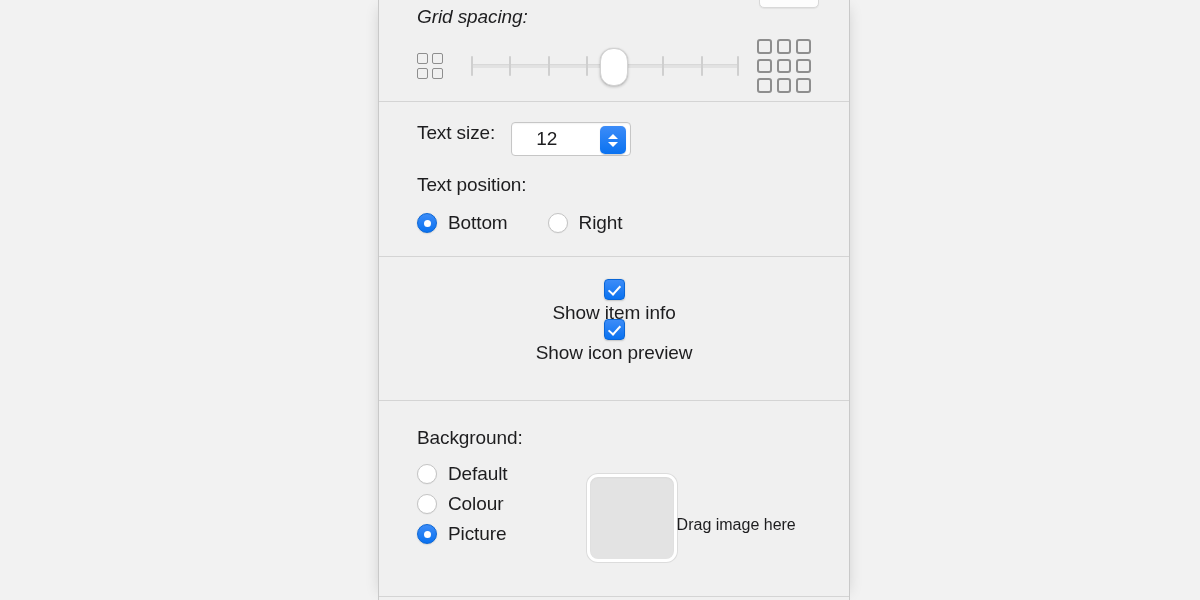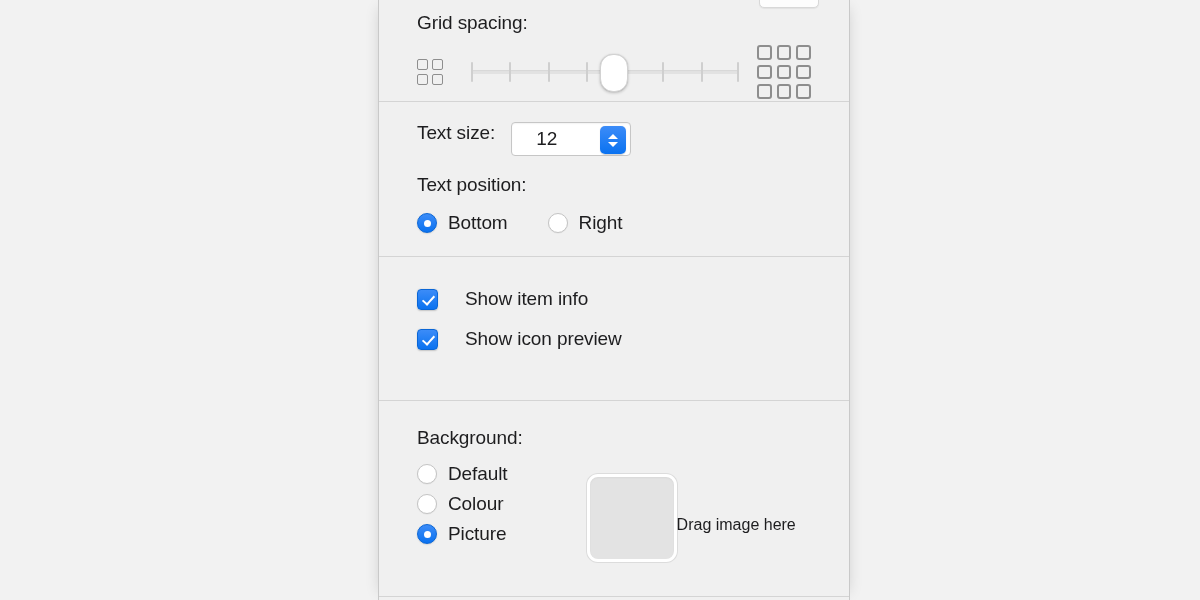--- a/index.html
+++ b/index.html
@@ -62,21 +62,22 @@
   .label-text {
     font-size: 19px;
     color: #1d1d1f;
     letter-spacing: -0.1px;
     white-space: nowrap;
   }
 
   
   #section-grid-spacing {
     height: 101px;
-    padding-top: 12px;
+    padding-top: 6px;
+    font-style: italic;
   }
   #grid-spacing-label {
     display: block;
     margin-bottom: 16px;
   }
   #grid-spacing-row {
     display: flex;
     align-items: center;
     height: 44px;
   }
@@ -247,22 +248,23 @@
   }
 
   
   #section-checks {
     height: 144px;
     padding-top: 22px;
   }
   .check-row {
     display: flex;
     align-items: center;
-    gap: 27px;
+    gap: 2px;
     height: 40px;
+    flex-direction: column;
   }
   .checkbox {
     width: 21px;
     height: 21px;
     border-radius: 4px;
     box-sizing: border-box;
     flex: 0 0 auto;
     position: relative;
   }
   .checkbox.on {

